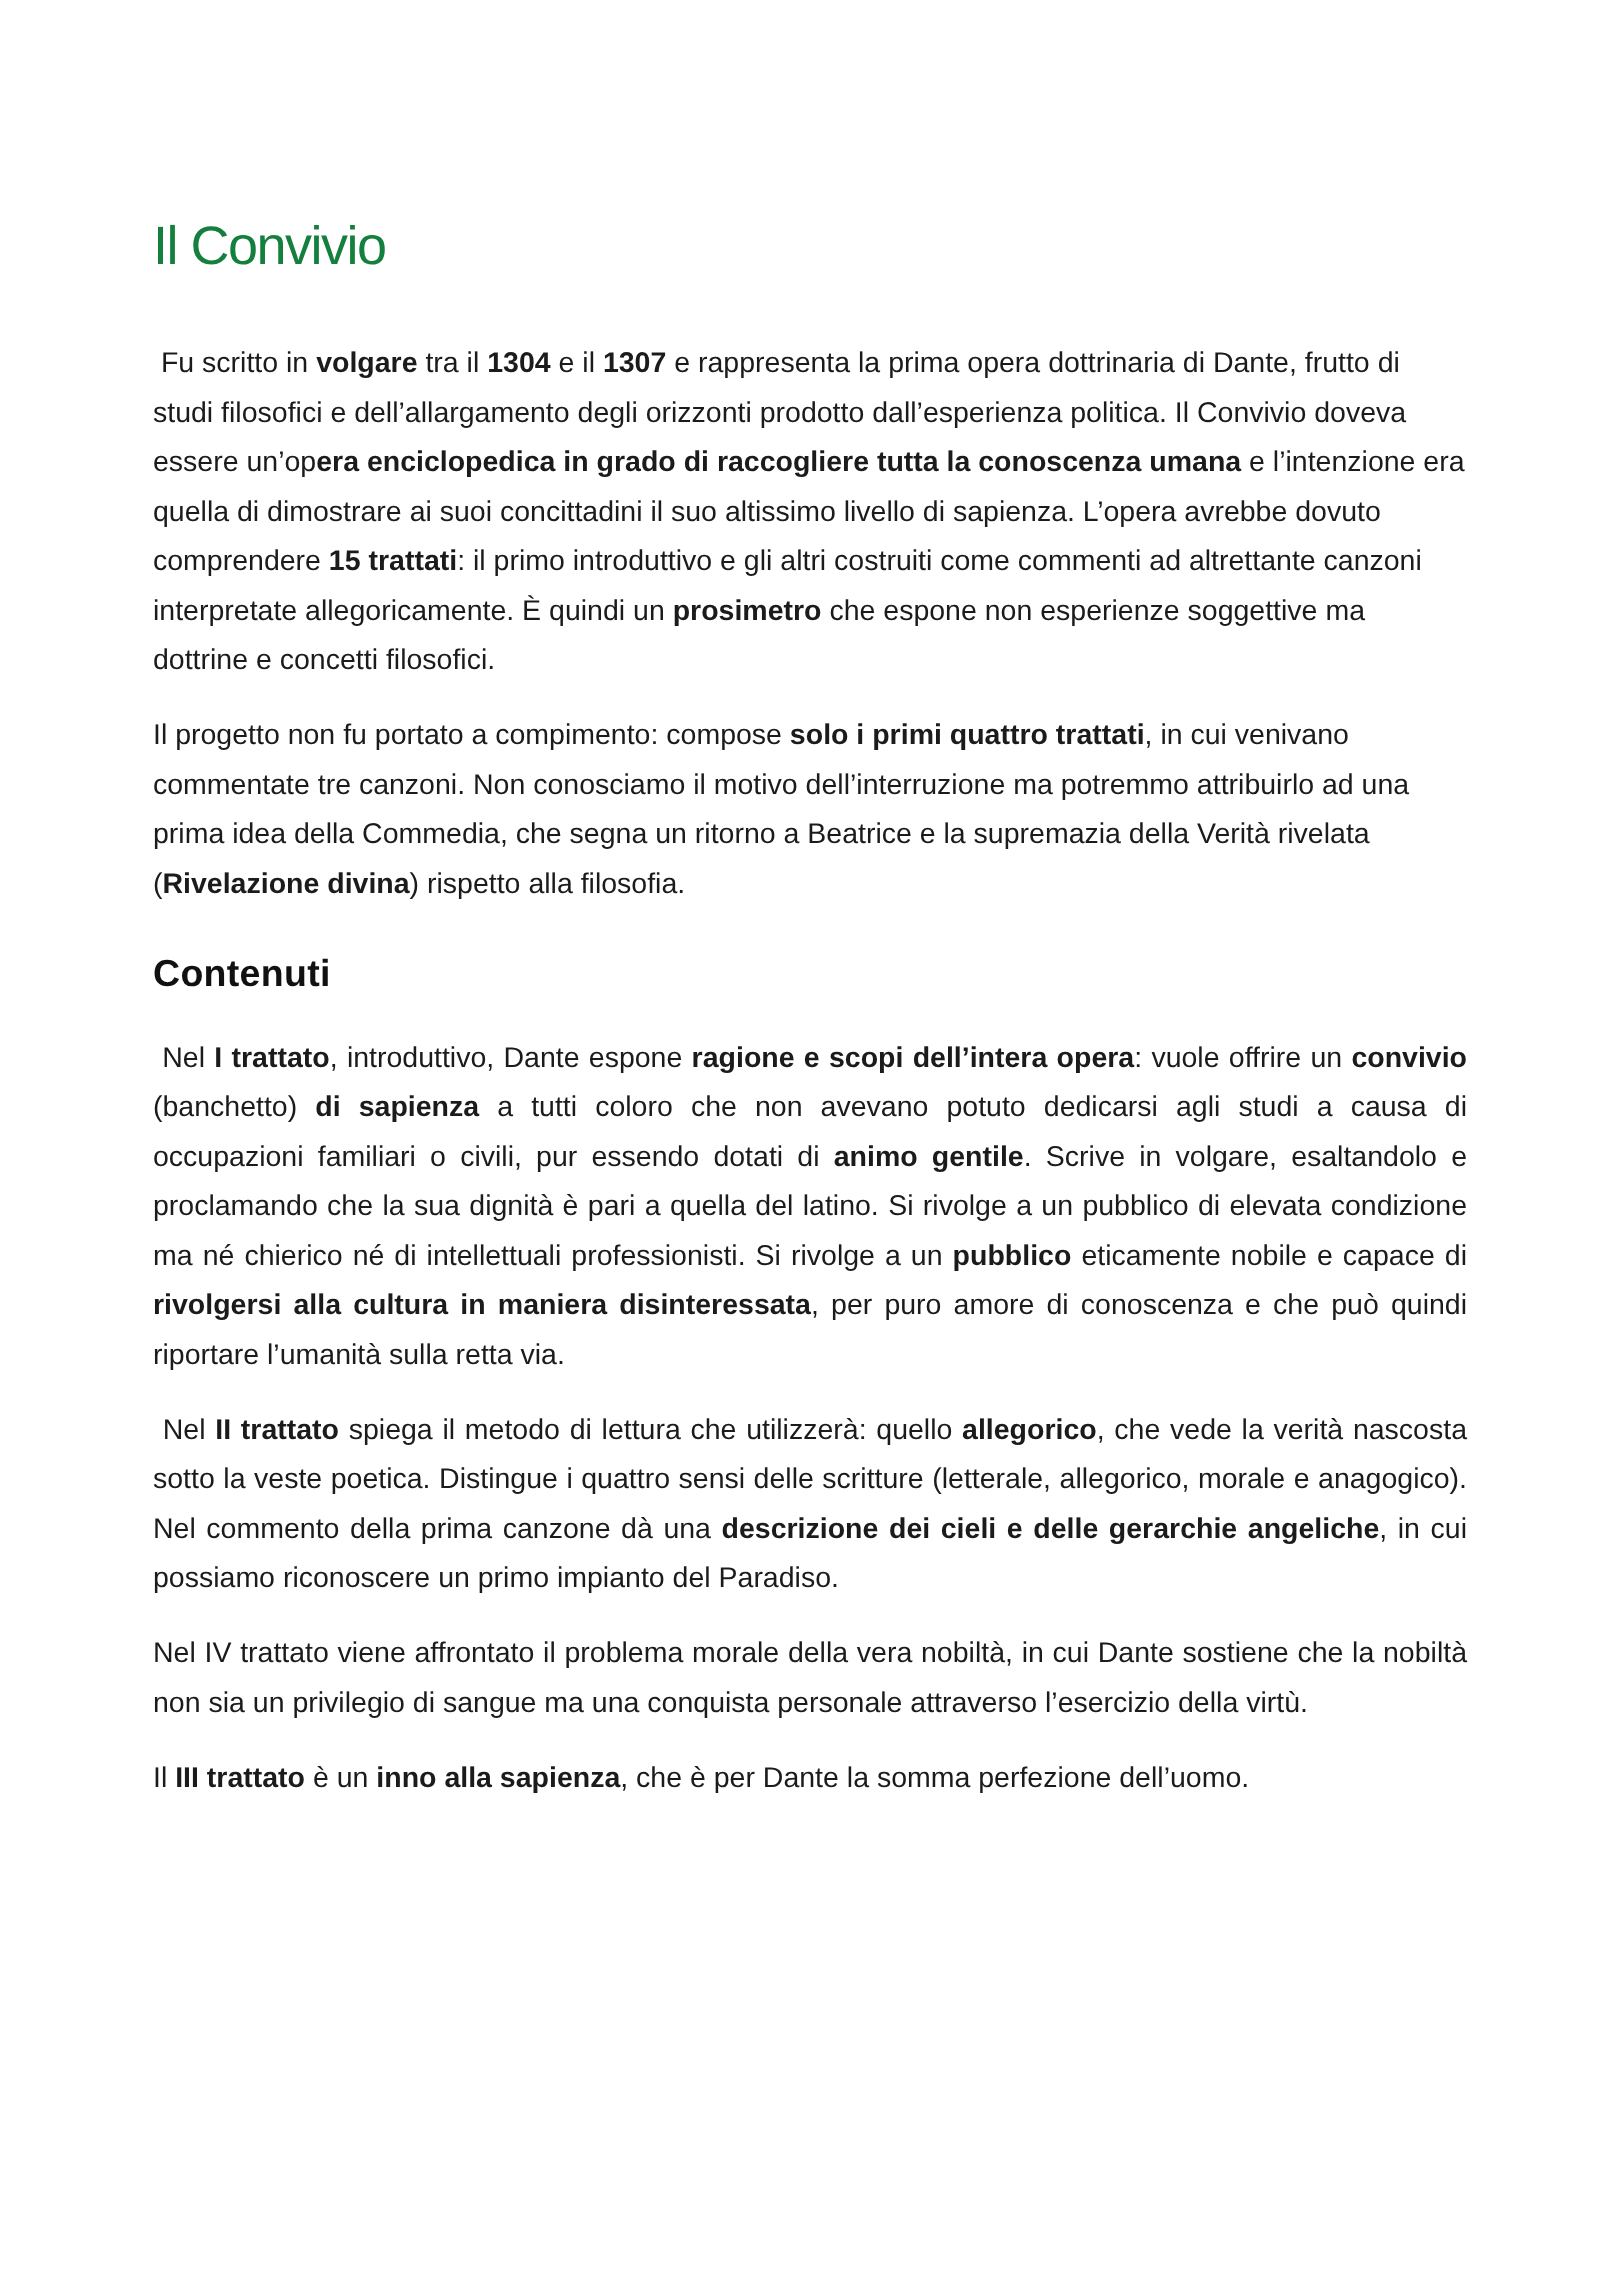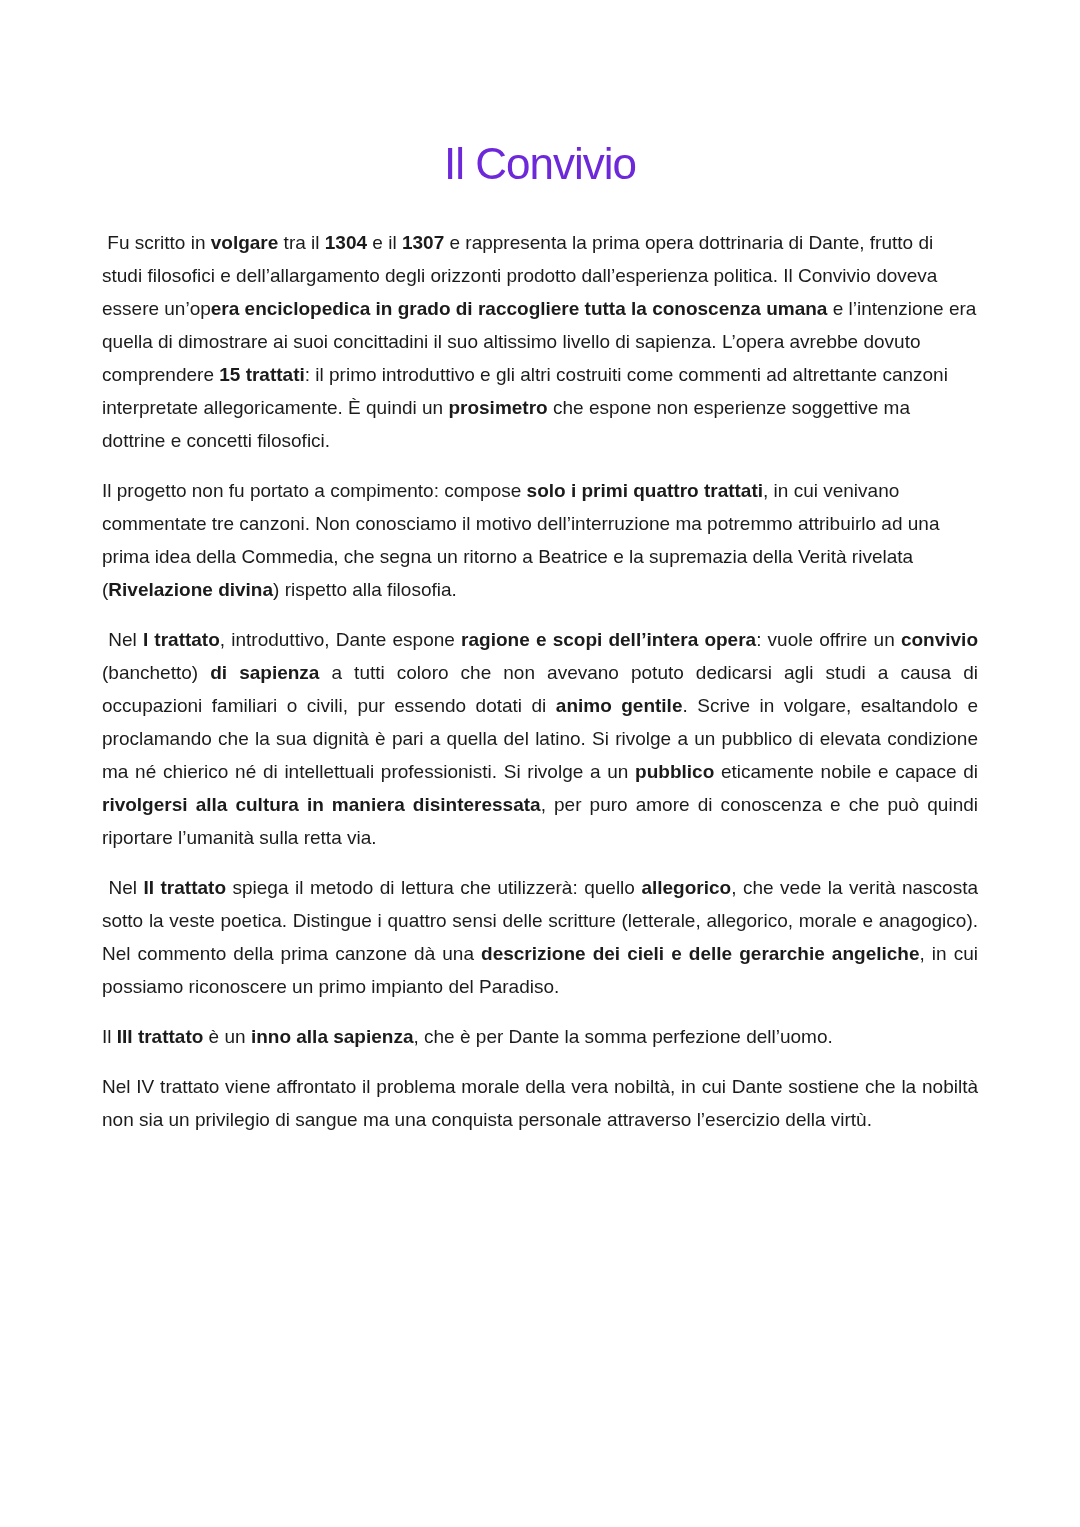--- a/index.html
+++ b/index.html
@@ -14,26 +14,25 @@
     margin: 0 auto;
     background: #ffffff;
     box-sizing: border-box;
     padding: 136px 102px 0 102px;
     overflow: hidden;
     font-family: "Liberation Sans", "DejaVu Sans", sans-serif;
     color: #1b1b1b;
   }
   .doc-title {
     margin: 0 0 34px 0;
-    text-align: center;
-    font-size: 44px;
+    font-size: 36px;
     line-height: 56px;
     font-weight: 400;
     letter-spacing: -1px;
-    color: #6d28d9;
+    color: #15803d;
   }
   .para {
     margin: 0 0 17px 0;
     font-size: 19px;
     line-height: 33px;
     text-align: left;
   }
   .para.jst {
     text-align: justify;
   }
@@ -54,22 +53,23 @@
 <body>
 
 <div class="page">
 
   <h1 class="doc-title">Il Convivio</h1>
 
   <p class="para"><span>&nbsp;Fu scritto in </span><span class="b">volgare</span><span> tra il </span><span class="b">1304</span><span> e il </span><span class="b">1307</span><span> e rappresenta la prima opera dottrinaria di Dante, frutto di studi filosofici e dell’allargamento degli orizzonti prodotto dall’esperienza politica. Il Convivio doveva essere un’op</span><span class="b">era enciclopedica in grado di raccogliere tutta la conoscenza umana</span><span> e l’intenzione era quella di dimostrare ai suoi concittadini il suo altissimo livello di sapienza. L’opera avrebbe dovuto comprendere </span><span class="b">15 trattati</span><span>: il primo introduttivo e gli altri costruiti come commenti ad altrettante canzoni interpretate allegoricamente. È quindi un </span><span class="b">prosimetro</span><span> che espone non esperienze soggettive ma dottrine e concetti filosofici.</span></p>
 
   <p class="para"><span>Il progetto non fu portato a compimento: compose </span><span class="b">solo i primi quattro trattati</span><span>, in cui venivano commentate tre canzoni. Non conosciamo il motivo dell’interruzione ma potremmo attribuirlo ad una prima idea della Commedia, che segna un ritorno a Beatrice e la supremazia della Verità rivelata (</span><span class="b">Rivelazione divina</span><span>) rispetto alla filosofia.</span></p>
 
+  <h2 class="section-heading">Contenuti</h2>
 
   <p class="para jst"><span>&nbsp;Nel </span><span class="b">I trattato</span><span>, introduttivo, Dante espone </span><span class="b">ragione e scopi dell’intera opera</span><span>: vuole offrire un </span><span class="b">convivio</span><span> (banchetto) </span><span class="b">di sapienza</span><span> a tutti coloro che non avevano potuto dedicarsi agli studi a causa di occupazioni familiari o civili, pur essendo dotati di </span><span class="b">animo gentile</span><span>. Scrive in volgare, esaltandolo e proclamando che la sua dignità è pari a quella del latino. Si rivolge a un pubblico di elevata condizione ma né chierico né di intellettuali professionisti. Si rivolge a un </span><span class="b">pubblico</span><span> eticamente nobile e capace di </span><span class="b">rivolgersi alla cultura in maniera disinteressata</span><span>, per puro amore di conoscenza e che può quindi riportare l’umanità sulla retta via.</span></p>
 
   <p class="para jst"><span>&nbsp;Nel </span><span class="b">II trattato</span><span> spiega il metodo di lettura che utilizzerà: quello </span><span class="b">allegorico</span><span>, che vede la verità nascosta sotto la veste poetica. Distingue i quattro sensi delle scritture (letterale, allegorico, morale e anagogico). Nel commento della prima canzone dà una </span><span class="b">descrizione dei cieli e delle gerarchie angeliche</span><span>, in cui possiamo riconoscere un primo impianto del Paradiso.</span></p>
 
+  <p class="para jst"><span>Nel IV trattato viene affrontato il problema morale della vera nobiltà, in cui Dante sostiene che la nobiltà non sia un privilegio di sangue ma una conquista personale attraverso l’esercizio della virtù.</span></p>
+
   <p class="para"><span>Il </span><span class="b">III trattato</span><span> è un </span><span class="b">inno alla sapienza</span><span>, che è per Dante la somma perfezione dell’uomo.</span></p>
-
-  <p class="para jst"><span>Nel IV trattato viene affrontato il problema morale della vera nobiltà, in cui Dante sostiene che la nobiltà non sia un privilegio di sangue ma una conquista personale attraverso l’esercizio della virtù.</span></p>
 
 </div>
 
 </body></html>

